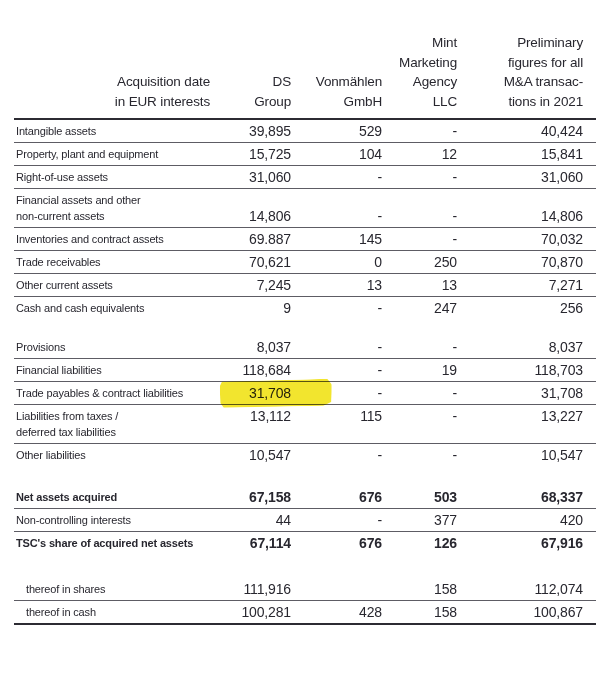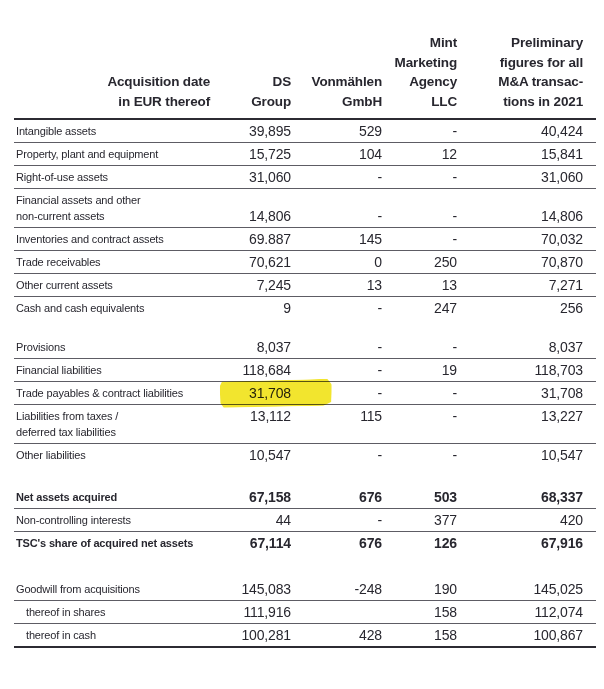--- a/index.html
+++ b/index.html
@@ -11,21 +11,21 @@
   }
   .page{padding:28px 8px 0 14px;}
   table{border-collapse:collapse;table-layout:fixed;width:582px;}
   col.c-label{width:196px;}
   col.c-ds{width:88px;}
   col.c-von{width:91px;}
   col.c-mint{width:75px;}
   col.c-prelim{width:132px;}
 
   thead th{
-    vertical-align:bottom;font-weight:700;font-size:13.5px;line-height:19.5px;
+    vertical-align:bottom;font-weight:400;font-size:13.5px;line-height:19.5px;
     padding:0 0 7px 0;border-bottom:2.5px solid #2c2b33;height:83px;margin-top:48px;
   }
   th.rowhead{text-align:right;padding-left:2px;}
   th.num{text-align:right;padding-right:7px;}
   th.num:last-child{padding-right:13px;}
 
   tbody td{font-size:14px;line-height:16px;}
   tbody tr.data td{
     border-bottom:1.4px solid #5d5c64;
     padding-top:3px;padding-bottom:3px;vertical-align:middle;
@@ -61,21 +61,21 @@
       <col class="c-label">
         <col class="c-ds">
         <col class="c-von">
         <col class="c-mint">
         <col class="c-prelim">
     </colgroup>
     <thead>
       <tr>
         <th class="rowhead">
           <div>Acquisition date</div>
-          <div>in EUR thereof</div>
+          <div>in EUR interests</div>
         </th>
       <th class="num">
             <div>DS</div>
             <div>Group</div>
           </th>
           <th class="num">
             <div>Vonmählen</div>
             <div>GmbH</div>
           </th>
           <th class="num">
@@ -243,29 +243,20 @@
           </td>
           <td class="num">67,114</td>
           <td class="num">676</td>
           <td class="num">126</td>
           <td class="num">67,916</td>
         </tr>
         <tr class="spacer l">
           <td colspan="5"></td>
         </tr>
         <tr class="data">
-          <td class="label">
-            <div>Goodwill from acquisitions</div>
-          </td>
-          <td class="num">145,083</td>
-          <td class="num">-248</td>
-          <td class="num">190</td>
-          <td class="num">145,025</td>
-        </tr>
-        <tr class="data">
           <td class="label indent">
             <div>thereof in shares</div>
           </td>
           <td class="num">111,916</td>
           <td class="num"></td>
           <td class="num">158</td>
           <td class="num">112,074</td>
         </tr>
         <tr class="data thick">
           <td class="label indent">

